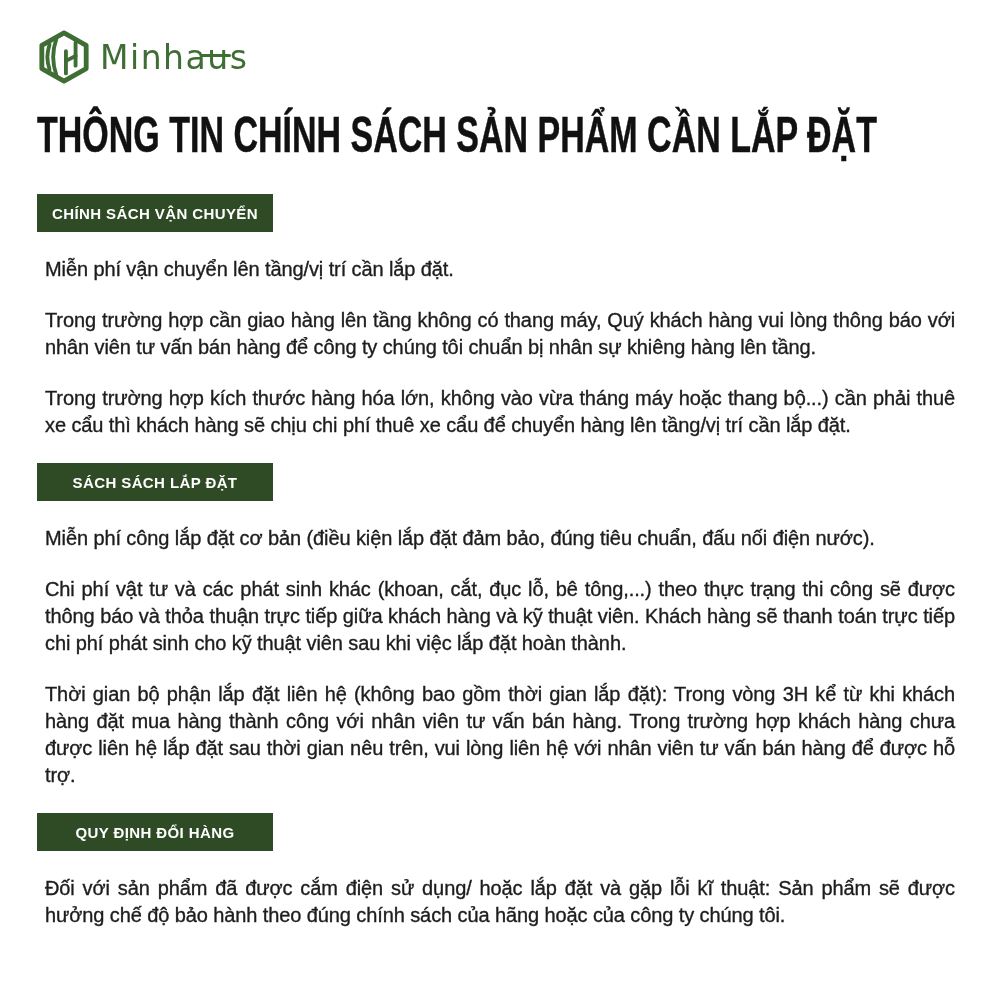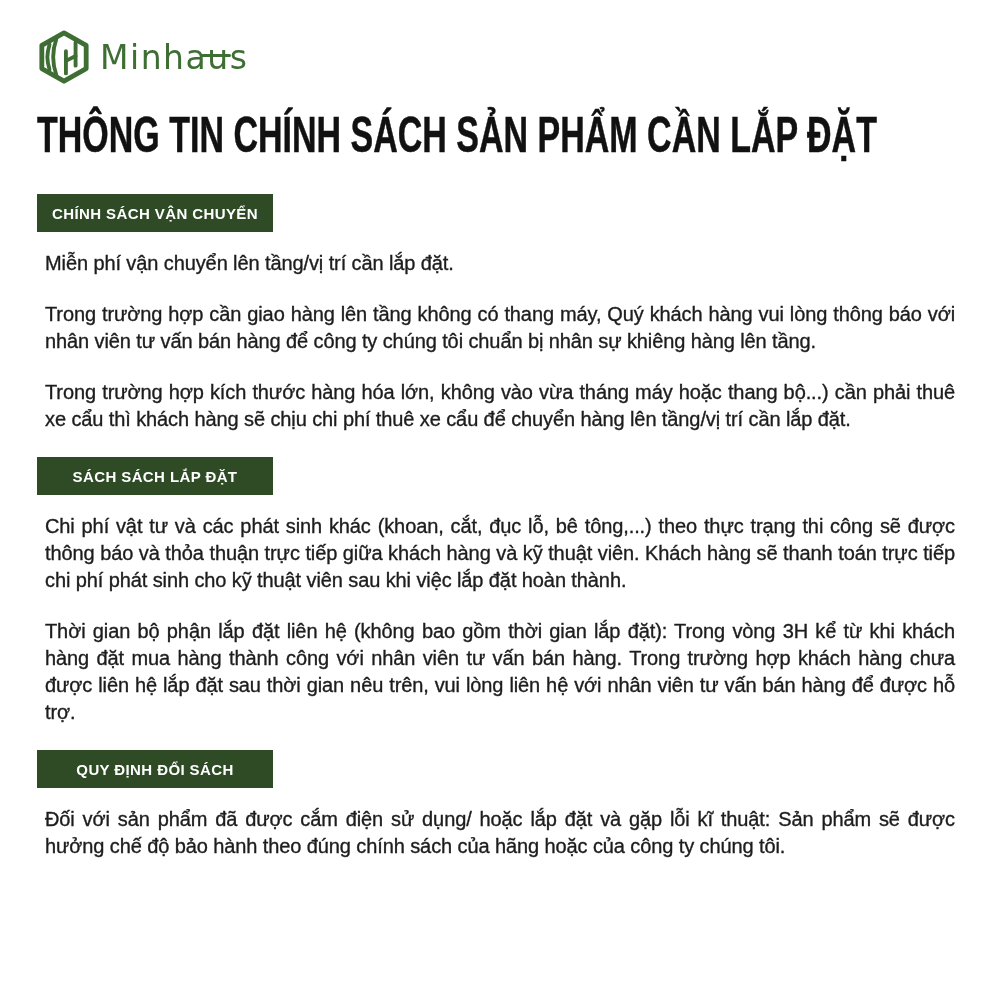--- a/index.html
+++ b/index.html
@@ -43,21 +43,21 @@
     white-space:nowrap;width:max-content;
     transform:scaleX(0.68);transform-origin:0 50%;
     -webkit-text-stroke:0.5px #111;
     letter-spacing:0;
   }
 
   
   .badge{
     display:flex;align-items:center;justify-content:center;
     width:236px;height:38px;
-    margin:4px 0 18px;
+    margin:4px 0 24px;
     background:var(--badge-bg);
     color:var(--badge-text);
     font-weight:700;font-size:15px;letter-spacing:0.4px;
     white-space:nowrap;
   }
 
   
   .para{
     margin:0 8px 24px;
     font-size:20px;line-height:27px;
@@ -96,22 +96,23 @@
 
   <section>
     <div class="badge">CHÍNH SÁCH VẬN CHUYỂN</div>
     <p class="para">Miễn phí vận chuyển lên tầng/vị trí cần lắp đặt.</p>
     <p class="para">Trong trường hợp cần giao hàng lên tầng không có thang máy, Quý khách hàng vui lòng thông báo với nhân viên tư vấn bán hàng để công ty chúng tôi chuẩn bị nhân sự khiêng hàng lên tầng.</p>
     <p class="para">Trong trường hợp kích thước hàng hóa lớn, không vào vừa tháng máy hoặc thang bộ...) cần phải thuê xe cẩu thì khách hàng sẽ chịu chi phí thuê xe cẩu để chuyển hàng lên tầng/vị trí cần lắp đặt.</p>
   </section>
 
   <section>
     <div class="badge">SÁCH SÁCH LẮP ĐẶT</div>
+    <p class="para">Miễn phí công lắp đặt cơ bản (điều kiện lắp đặt đảm bảo, đúng tiêu chuẩn, đấu nối điện nước).</p>
     <p class="para">Chi phí vật tư và các phát sinh khác (khoan, cắt, đục lỗ, bê tông,...) theo thực trạng thi công sẽ được thông báo và thỏa thuận trực tiếp giữa khách hàng và kỹ thuật viên. Khách hàng sẽ thanh toán trực tiếp chi phí phát sinh cho kỹ thuật viên sau khi việc lắp đặt hoàn thành.</p>
     <p class="para">Thời gian bộ phận lắp đặt liên hệ (không bao gồm thời gian lắp đặt): Trong vòng 3H kể từ khi khách hàng đặt mua hàng thành công với nhân viên tư vấn bán hàng. Trong trường hợp khách hàng chưa được liên hệ lắp đặt sau thời gian nêu trên, vui lòng liên hệ với nhân viên tư vấn bán hàng để được hỗ trợ.</p>
   </section>
 
   <section>
-    <div class="badge">QUY ĐỊNH ĐỔI SÁCH</div>
+    <div class="badge">QUY ĐỊNH ĐỔI HÀNG</div>
     <p class="para">Đối với sản phẩm đã được cắm điện sử dụng/ hoặc lắp đặt và gặp lỗi kĩ thuật: Sản phẩm sẽ được hưởng chế độ bảo hành theo đúng chính sách của hãng hoặc của công ty chúng tôi.</p>
   </section>
 
 </div>
 
 </body></html>

